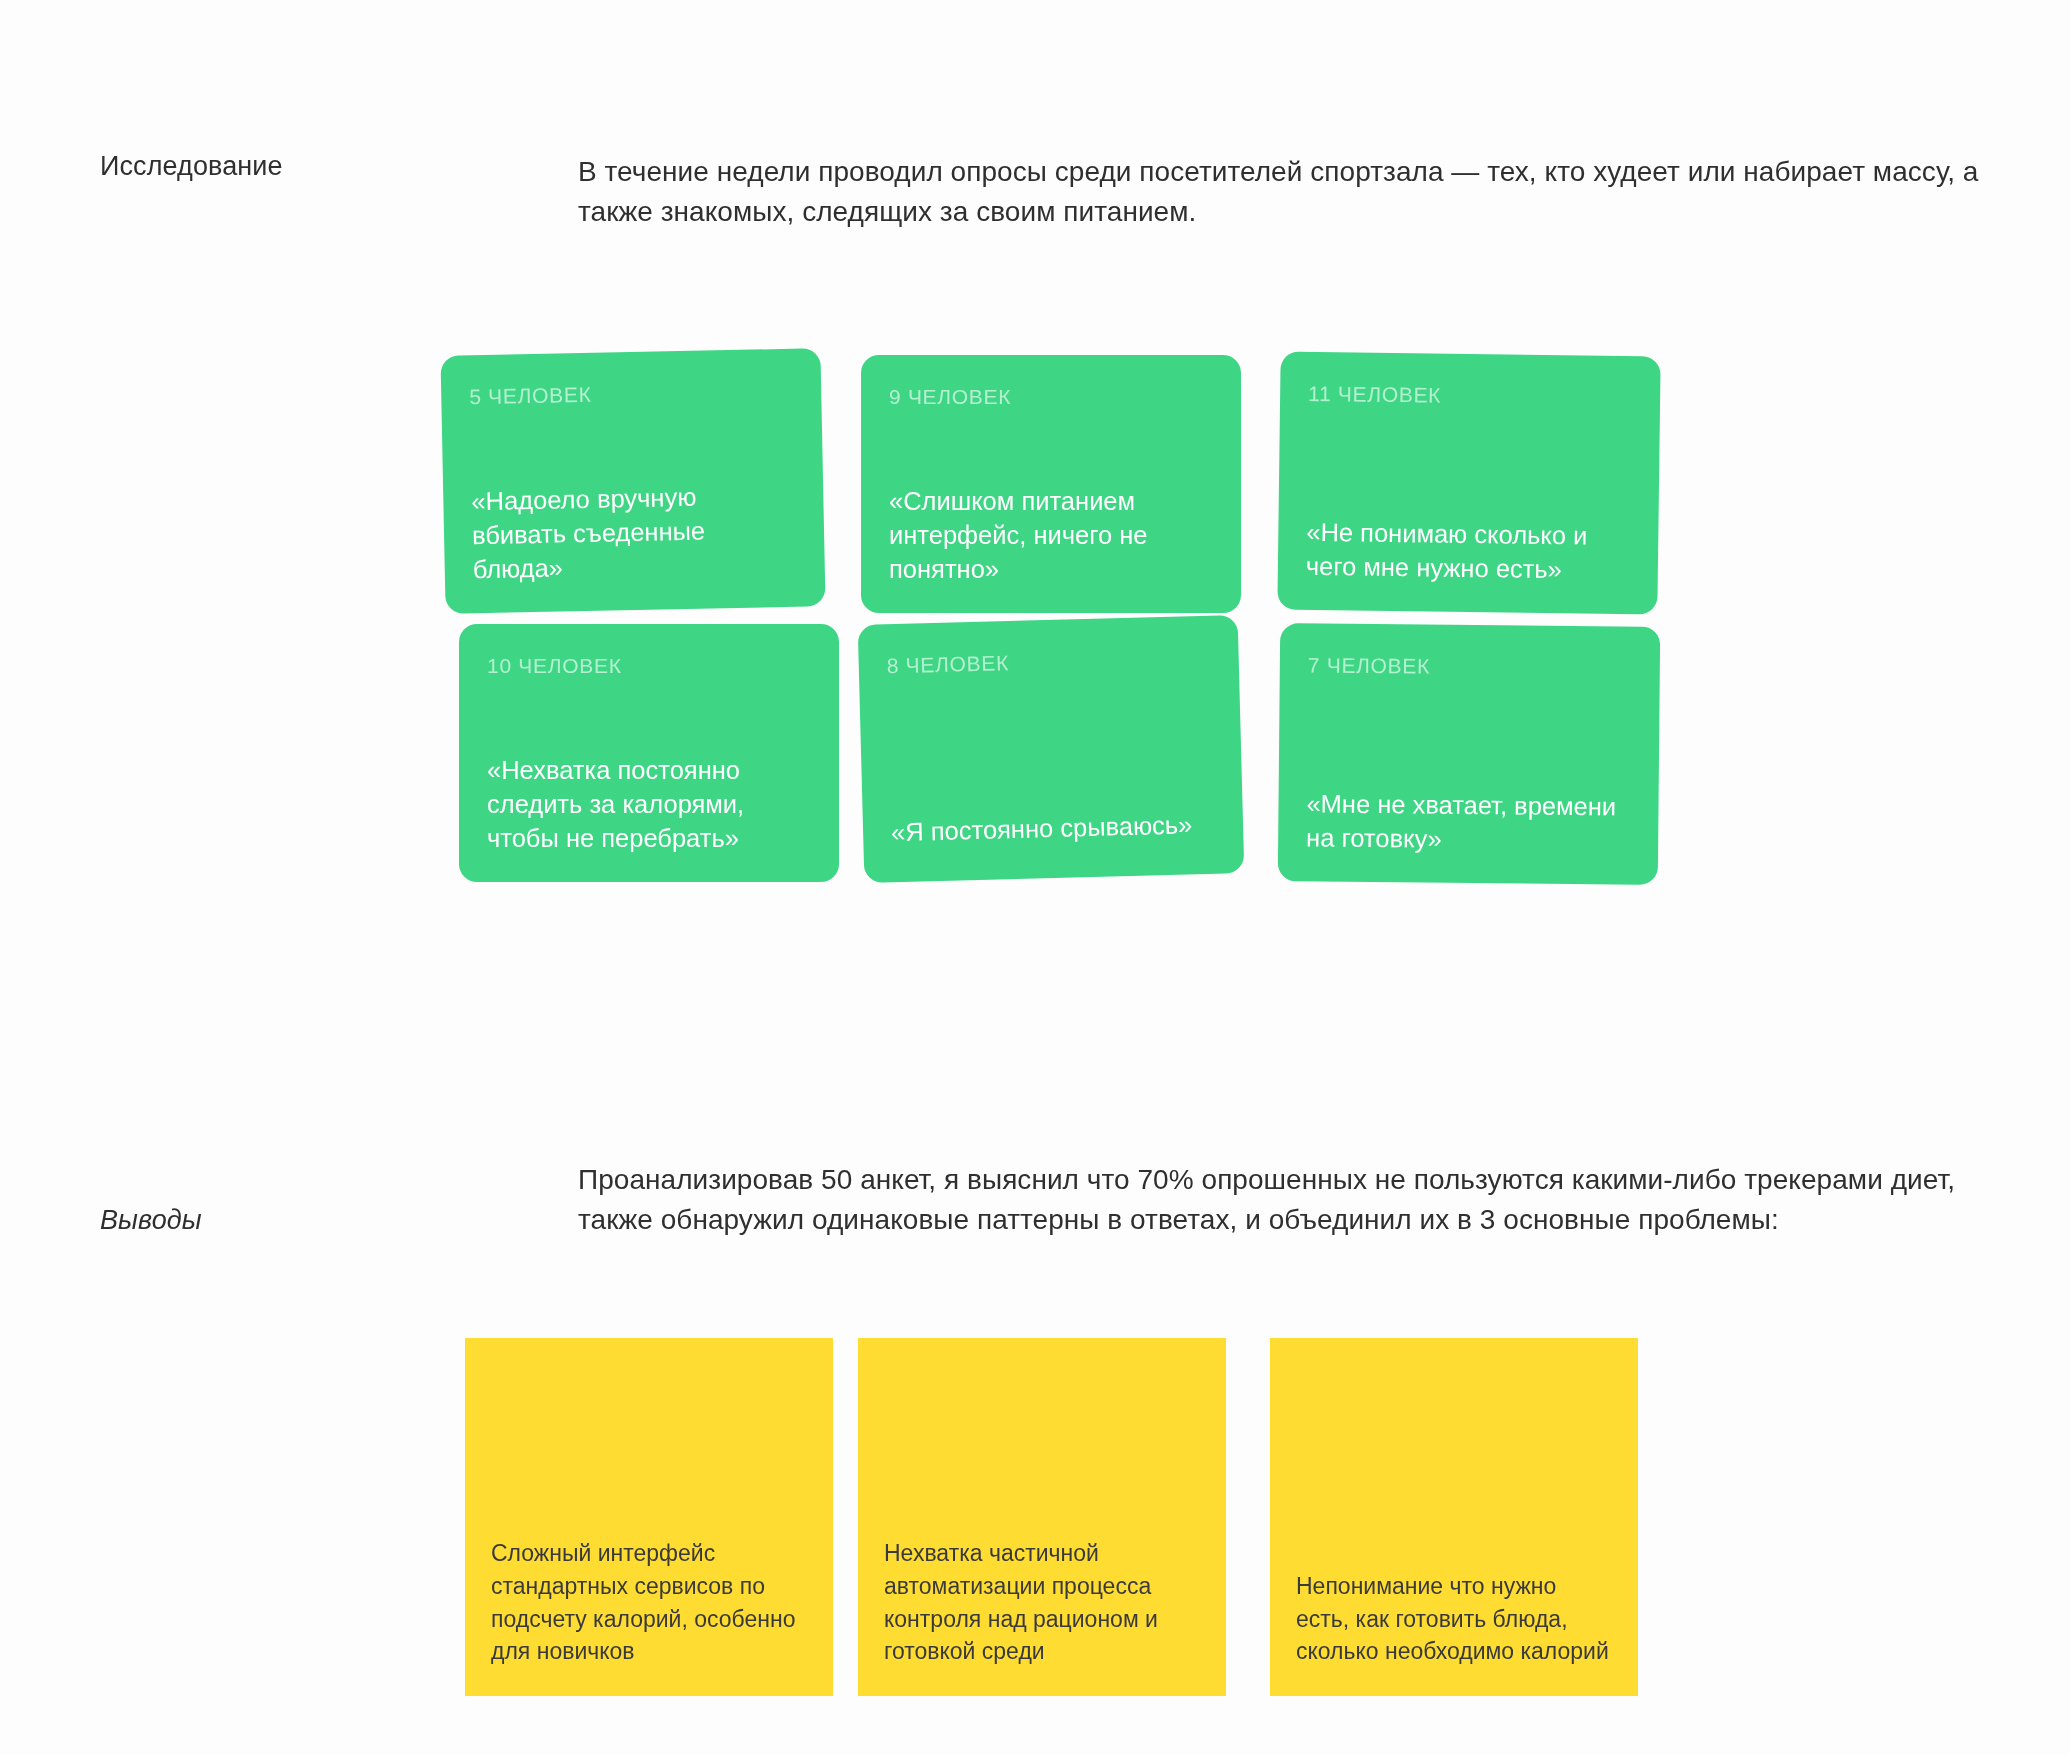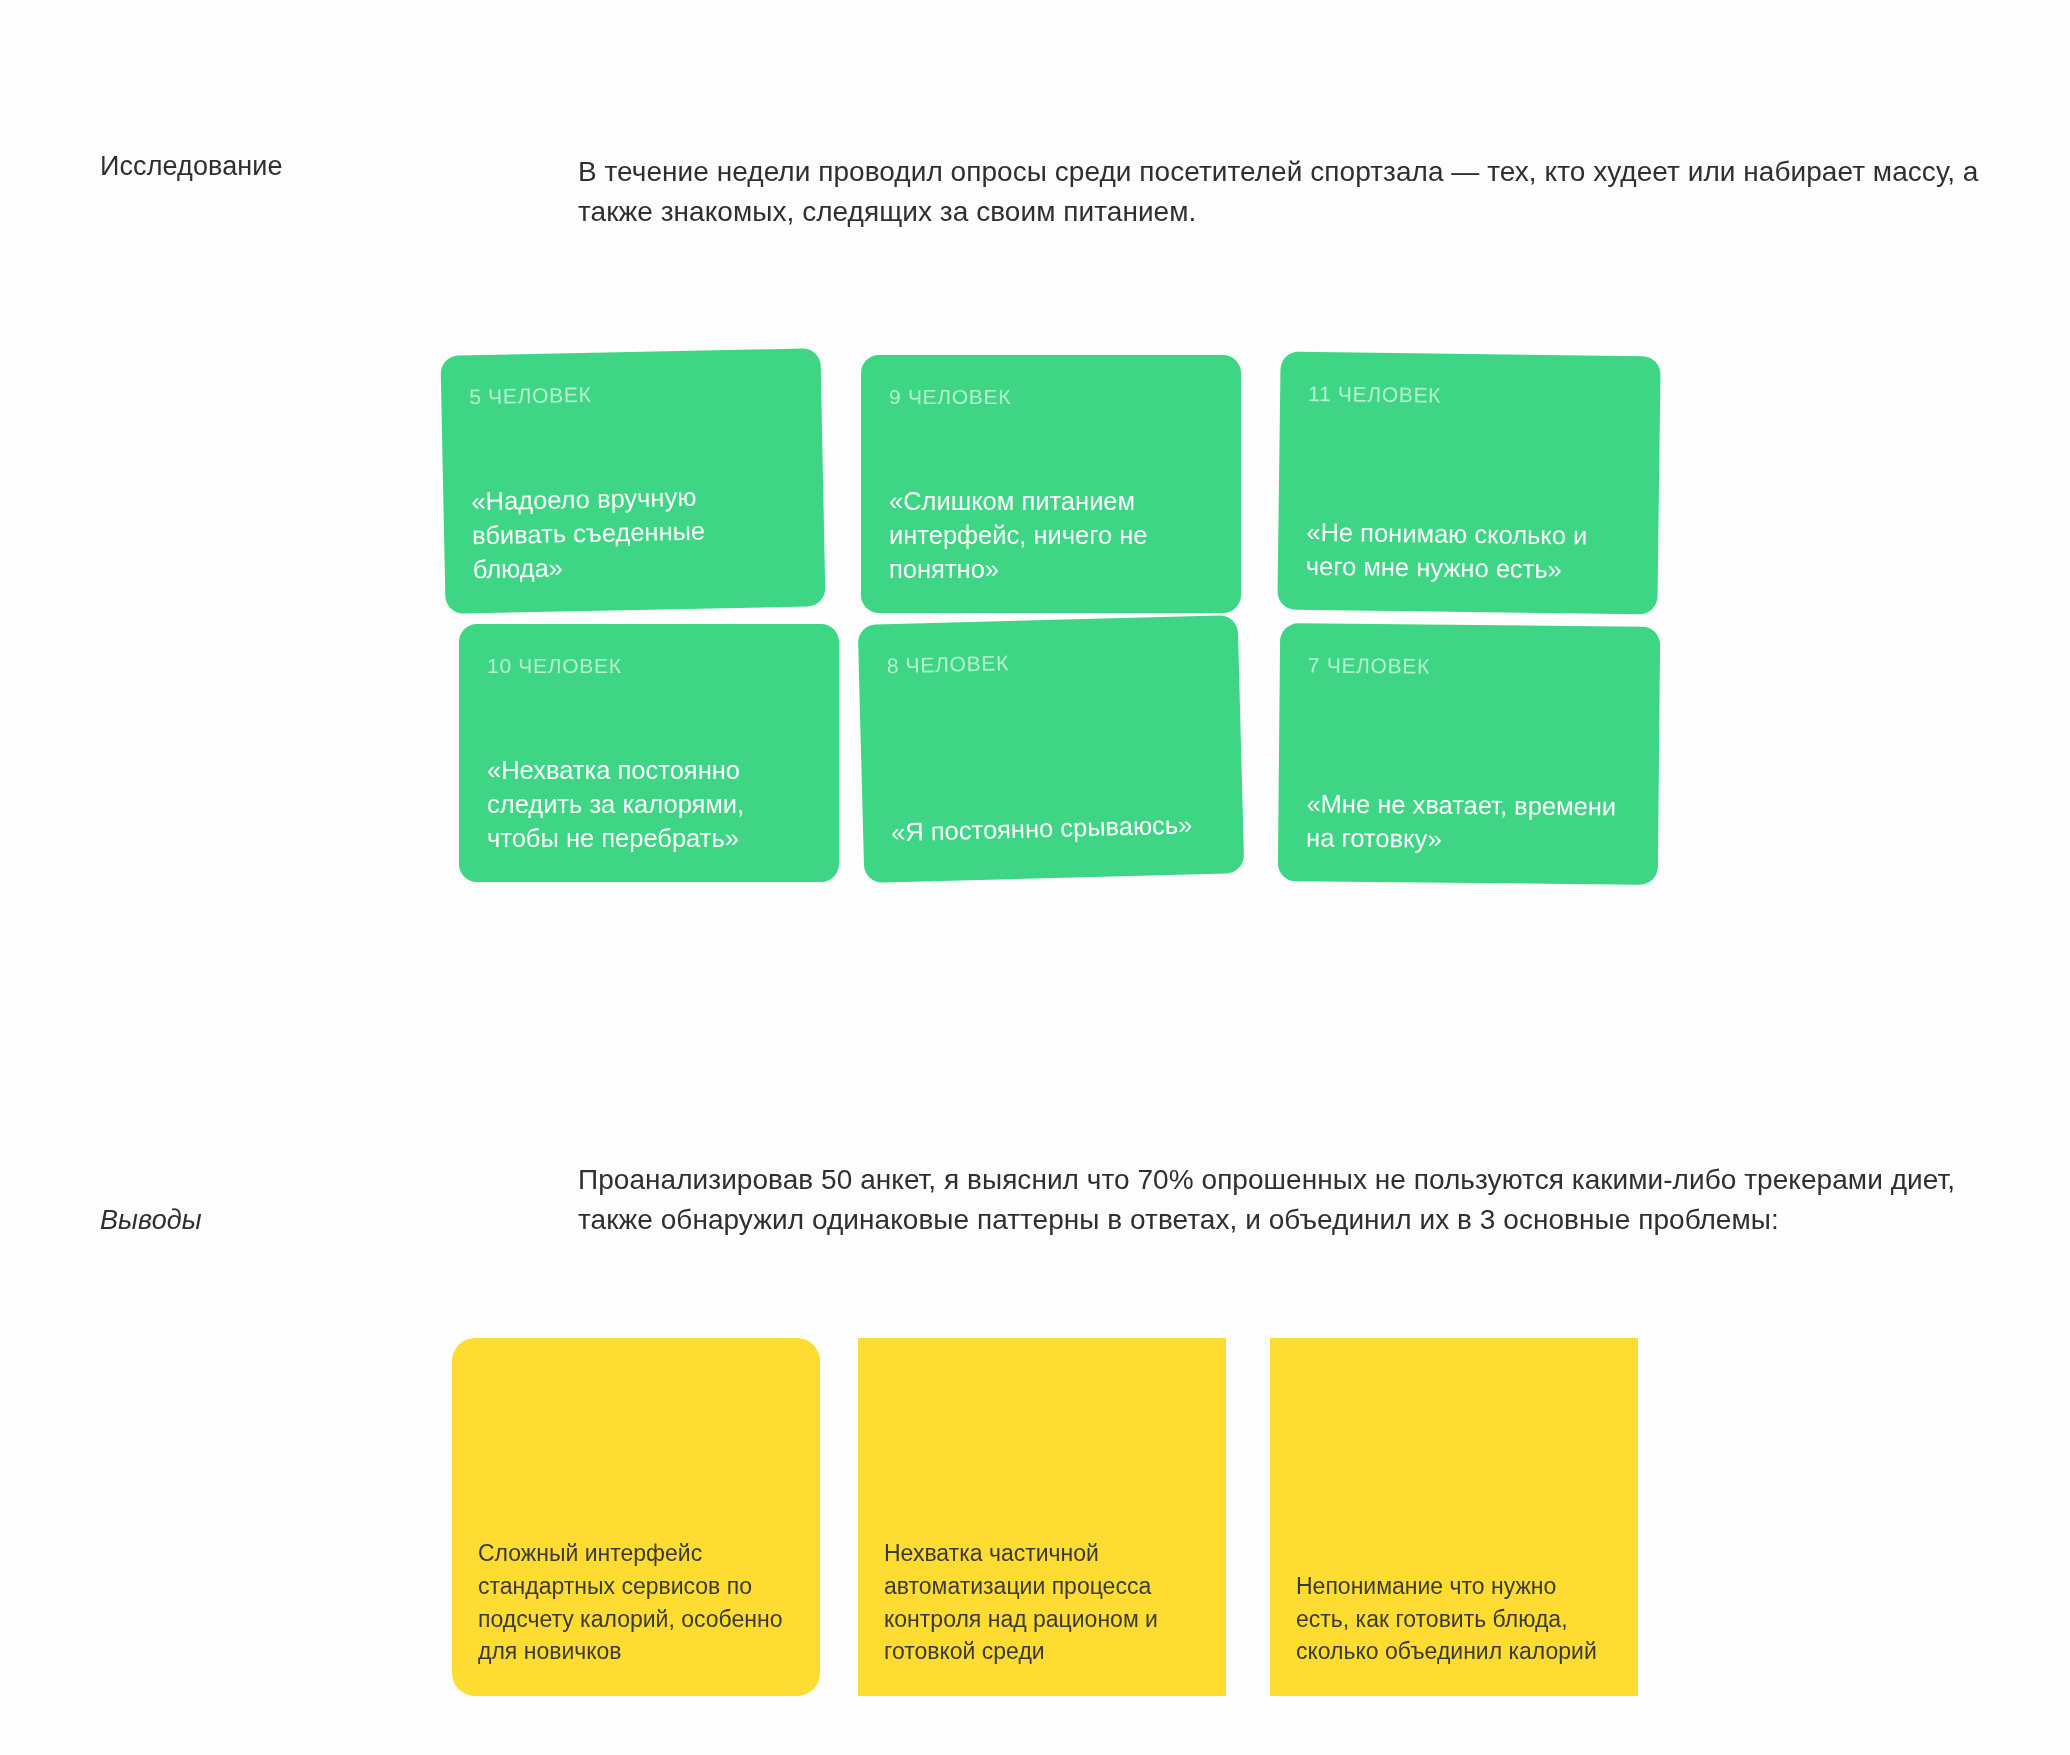--- a/index.html
+++ b/index.html
@@ -120,21 +120,21 @@
     justify-content: flex-end;
   }
 
   .conclusion-text {
     font-size: 23px;
     line-height: 1.42;
     color: #3a3a3a;
     margin: 0;
   }
 
-  .cc-1 { left: 4px; border-radius: 23px; }
+  .cc-1 { left: 17px; }
   .cc-2 { left: 410px; }
   .cc-3 { left: 822px; }
 </style>
 </head>
 <body>
 
 <div class="page">
 
   <div class="section-label research">Исследование</div>
 
@@ -186,18 +186,18 @@
 
     <div class="conclusion-card cc-1">
       <div class="conclusion-text">Сложный интерфейс стандартных сервисов по подсчету калорий, особенно для новичков</div>
     </div>
 
     <div class="conclusion-card cc-2">
       <div class="conclusion-text">Нехватка частичной автоматизации процесса контроля над рационом и готовкой среди</div>
     </div>
 
     <div class="conclusion-card cc-3">
-      <div class="conclusion-text">Непонимание что нужно есть, как готовить блюда, сколько объединил калорий</div>
+      <div class="conclusion-text">Непонимание что нужно есть, как готовить блюда, сколько необходимо калорий</div>
     </div>
 
   </div>
 
 </div>
 
 </body></html>

